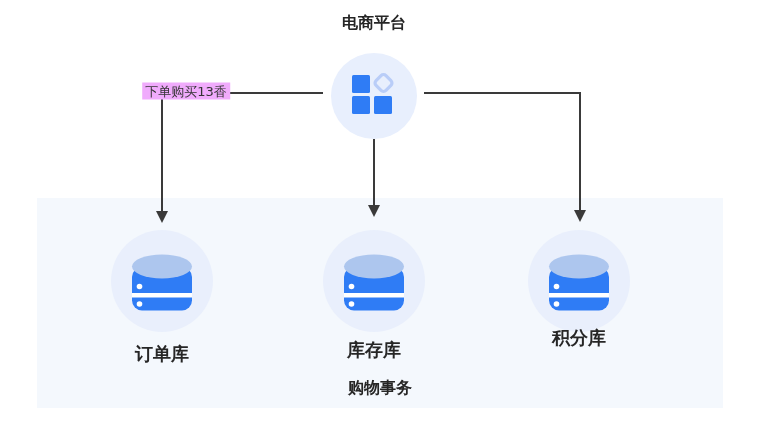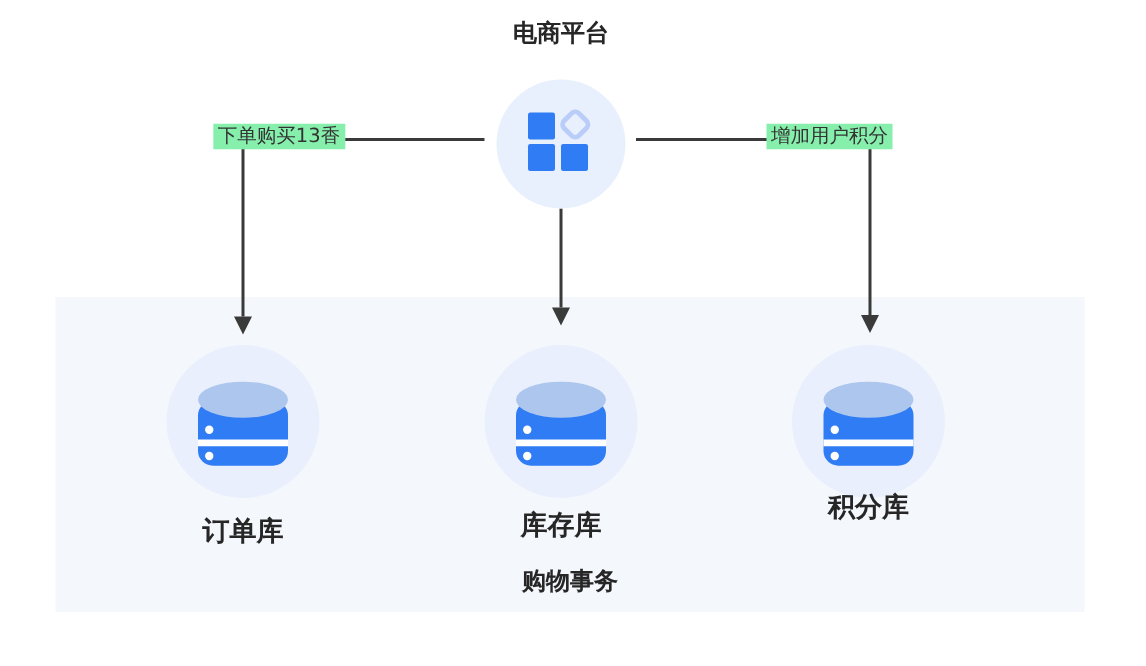--- a/index.html
+++ b/index.html
@@ -76,21 +76,21 @@
     white-space: nowrap;
   }
   .diagram-title {
     font-size: 16px;
     font-weight: bold;
     color: #262626;
   }
   .edge-label {
     font-size: 13px;
     color: #333333;
-    background: #86efac;
+    background: #f0abfc;
     padding: 0 3px;
     line-height: 17px;
   }
   .db-label {
     font-size: 18px;
     font-weight: bold;
     color: #262626;
   }
 </style>
 </head>
@@ -107,21 +107,20 @@
   <div class="arrow-down" style="left:156px; top:211px;"></div>
 
   <div class="line vline" style="left:373px; top:139px; height:66px;"></div>
   <div class="arrow-down" style="left:368px; top:205px;"></div>
 
   <div class="line hline" style="left:424px; top:92px; width:157px;"></div>
   <div class="line vline" style="left:579px; top:92px; height:118px;"></div>
   <div class="arrow-down" style="left:574px; top:210px;"></div>
 
   <div class="center-label edge-label" style="left:186px; top:91px;">下单购买13香</div>
-  <div class="center-label edge-label" style="left:553px; top:91px;">增加用户积分</div>
 
   <div class="hub-circle"></div>
   <svg class="hub-svg" viewBox="0 0 44 44">
     <rect x="1" y="3" width="18" height="18" rx="1.5" fill="#2f7cf5"></rect>
     <rect x="1" y="24" width="18" height="18" rx="1.5" fill="#2f7cf5"></rect>
     <rect x="23" y="24" width="18" height="18" rx="1.5" fill="#2f7cf5"></rect>
     <rect x="25.5" y="4" width="14" height="14" rx="3.5" fill="none" stroke="#b9cdf8" stroke-width="3.2" transform="rotate(45 32.5 11)"></rect>
   </svg>
 
   <div class="db-circle c0"></div>

